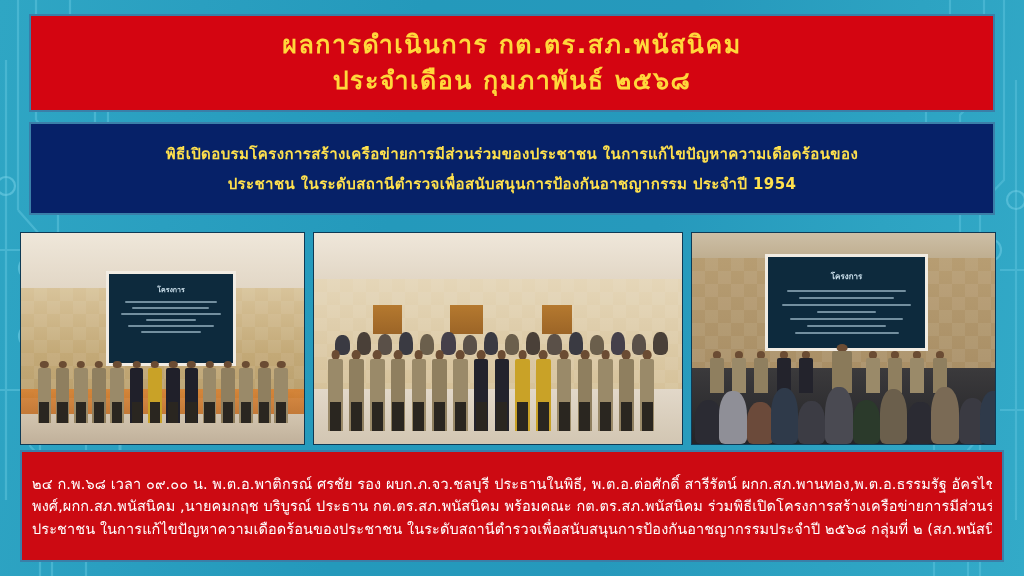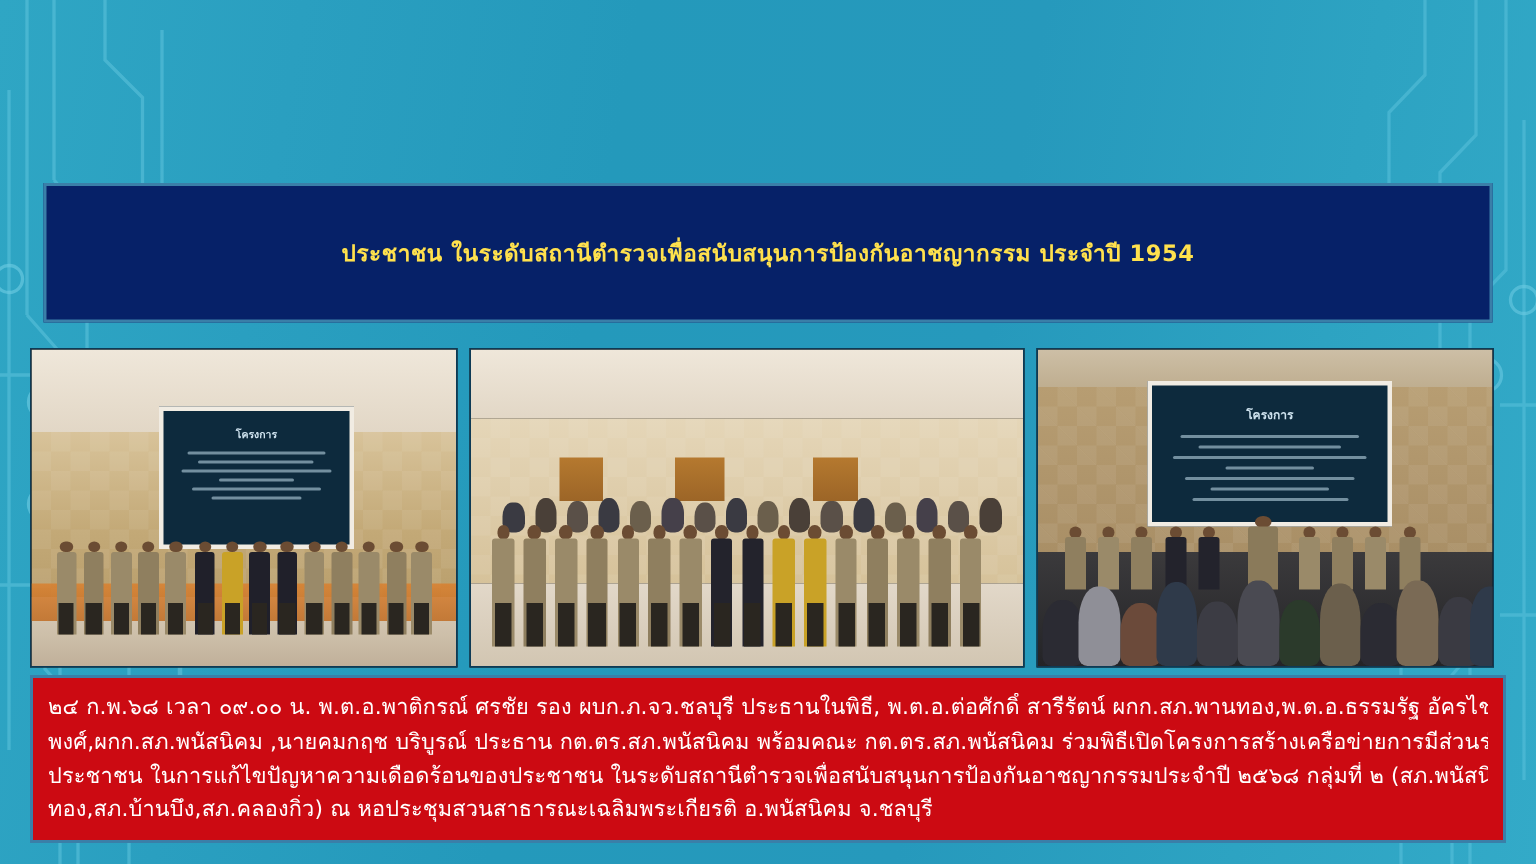--- a/index.html
+++ b/index.html
@@ -232,22 +232,27 @@
         <path d="M0 270 L24 270 M0 410 L24 410"></path>
       </g>
       <g stroke="#6fcde4" stroke-width="2.2" fill="none" opacity="0.55">
         <circle cx="34" cy="250" r="11"></circle>
         <circle cx="8" cy="200" r="9"></circle>
         <circle cx="90" cy="470" r="10"></circle>
       </g>
     </svg>
   </div>
 
+  <div class="title-banner">
+    <div class="title-line">ผลการดำเนินการ กต.ตร.สภ.พนัสนิคม</div>
+    <div class="title-line">ประจำเดือน กุมภาพันธ์  ๒๕๖๘</div>
+  </div>
 
   <div class="subtitle-banner">
+    <div class="subtitle-line">พิธีเปิดอบรมโครงการสร้างเครือข่ายการมีส่วนร่วมของประชาชน ในการแก้ไขปัญหาความเดือดร้อนของ</div>
     <div class="subtitle-line">ประชาชน ในระดับสถานีตำรวจเพื่อสนับสนุนการป้องกันอาชญากรรม  ประจำปี 1954</div>
   </div>
 
   <div class="photos">
 
     <div class="photo p1">
       <div class="ceiling" style="height:26%"></div>
       <div class="wall" style="top:26%;bottom:22%">
         <div class="wall-pattern"></div>
       </div>
@@ -520,16 +525,15 @@
         <div class="aud" style="left:95%;width:9%;height:74%;background:#2f3a4a"></div>
       </div>
     </div>
 
   </div>
 
   <div class="caption-banner">
     <div class="caption-line first">๒๔ ก.พ.๖๘ เวลา ๐๙.๐๐ น. พ.ต.อ.พาติกรณ์ ศรชัย  รอง ผบก.ภ.จว.ชลบุรี ประธานในพิธี, พ.ต.อ.ต่อศักดิ์ สารีรัตน์ ผกก.สภ.พานทอง,พ.ต.อ.ธรรมรัฐ อัครไชย</div>
     <div class="caption-line">พงศ์,ผกก.สภ.พนัสนิคม ,นายคมกฤช บริบูรณ์ ประธาน กต.ตร.สภ.พนัสนิคม พร้อมคณะ กต.ตร.สภ.พนัสนิคม ร่วมพิธีเปิดโครงการสร้างเครือข่ายการมีส่วนร่วมของ</div>
     <div class="caption-line">ประชาชน ในการแก้ไขปัญหาความเดือดร้อนของประชาชน ในระดับสถานีตำรวจเพื่อสนับสนุนการป้องกันอาชญากรรมประจำปี ๒๕๖๘ กลุ่มที่ ๒ (สภ.พนัสนิคม,สภ.พาน</div>
-    <div class="caption-line">ทอง,สภ.บ้านบึง,สภ.คลองกิ่ว) ณ หอประชุมสวนสาธารณะเฉลิมพระเกียรติ อ.พนัสนิคม จ.ชลบุรี</div>
   </div>
 
 </div>
 
 </body></html>

